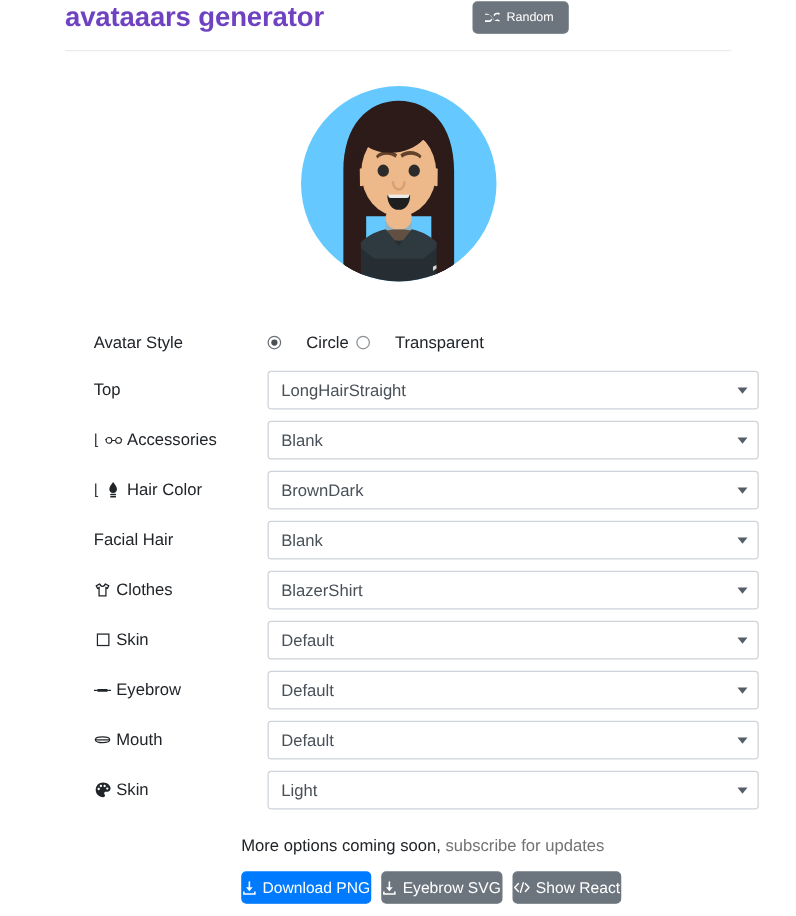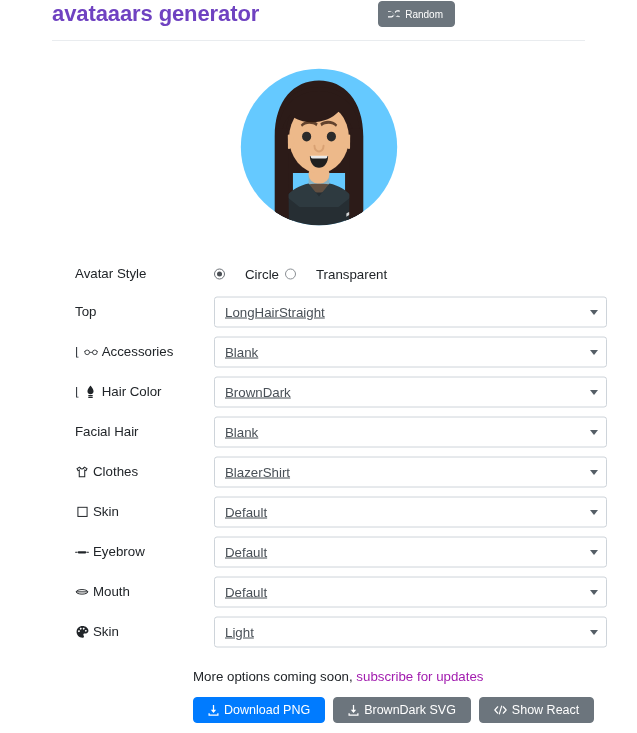--- a/index.html
+++ b/index.html
@@ -141,21 +141,20 @@
     padding: 0 24px 4px 10px;
     font-size: 13.3px;
     font-family: "Liberation Sans", sans-serif;
     color: #495057;
     background: #ffffff;
     border: 1px solid #ced4da;
     border-radius: 3px;
     box-sizing: border-box;
     line-height: 29px;
     cursor: pointer;
-    text-decoration: underline;
   }
   .select-shell { position: relative; width: 393px; height: 31px; }
   .select-caret {
     position: absolute;
     right: 9px;
     top: 50%;
     transform: translateY(-50%);
     width: 0; height: 0;
     border-left: 4px solid transparent;
     border-right: 4px solid transparent;
@@ -198,33 +197,33 @@
   
   .footer-note {
     position: absolute;
     left: 193px;
     top: 669px;
     font-size: 13.3px;
     color: #212529;
     white-space: nowrap;
   }
   .footer-note a {
-    color: #a21caf;
+    color: #737373;
     text-decoration: none;
   }
   .btn-row {
     position: absolute;
     left: 193px;
     top: 697px;
     display: flex;
     gap: 8px;
   }
   .btn {
     height: 26px;
-    padding: 0 14px;
+    padding: 0 0;
     border-radius: 4px;
     font-size: 12.5px;
     font-family: "Liberation Sans", sans-serif;
     color: #ffffff;
     display: inline-flex;
     align-items: center;
     gap: 5px;
     cursor: pointer;
     border: 1px solid transparent;
     box-sizing: border-box;
@@ -519,21 +518,21 @@
       <span>Download PNG</span>
     </button>
 
     <button class="btn btn-secondary">
       <span class="ic">
         <svg width="11" height="11" viewBox="0 0 14 14" fill="#ffffff">
           <path d="M6.2 0h1.6v6.2h2.6L7 10.2 3.6 6.2h2.6z"></path>
           <path d="M0.6 10.4h1.6v1.8h9.6v-1.8h1.6v3.4H0.6z"></path>
         </svg>
       </span>
-      <span>BrownDark SVG</span>
+      <span>Eyebrow SVG</span>
     </button>
 
     <button class="btn btn-secondary">
       <span class="ic code-ic">
         <svg width="13" height="10" viewBox="0 0 16 12" fill="none" stroke="#ffffff" stroke-width="1.4" stroke-linecap="round" stroke-linejoin="round">
           <path d="M4.6 2L1 6l3.6 4"></path>
           <path d="M11.4 2L15 6l-3.6 4"></path>
           <path d="M9.4 1.2L6.6 10.8"></path>
         </svg>
       </span>

